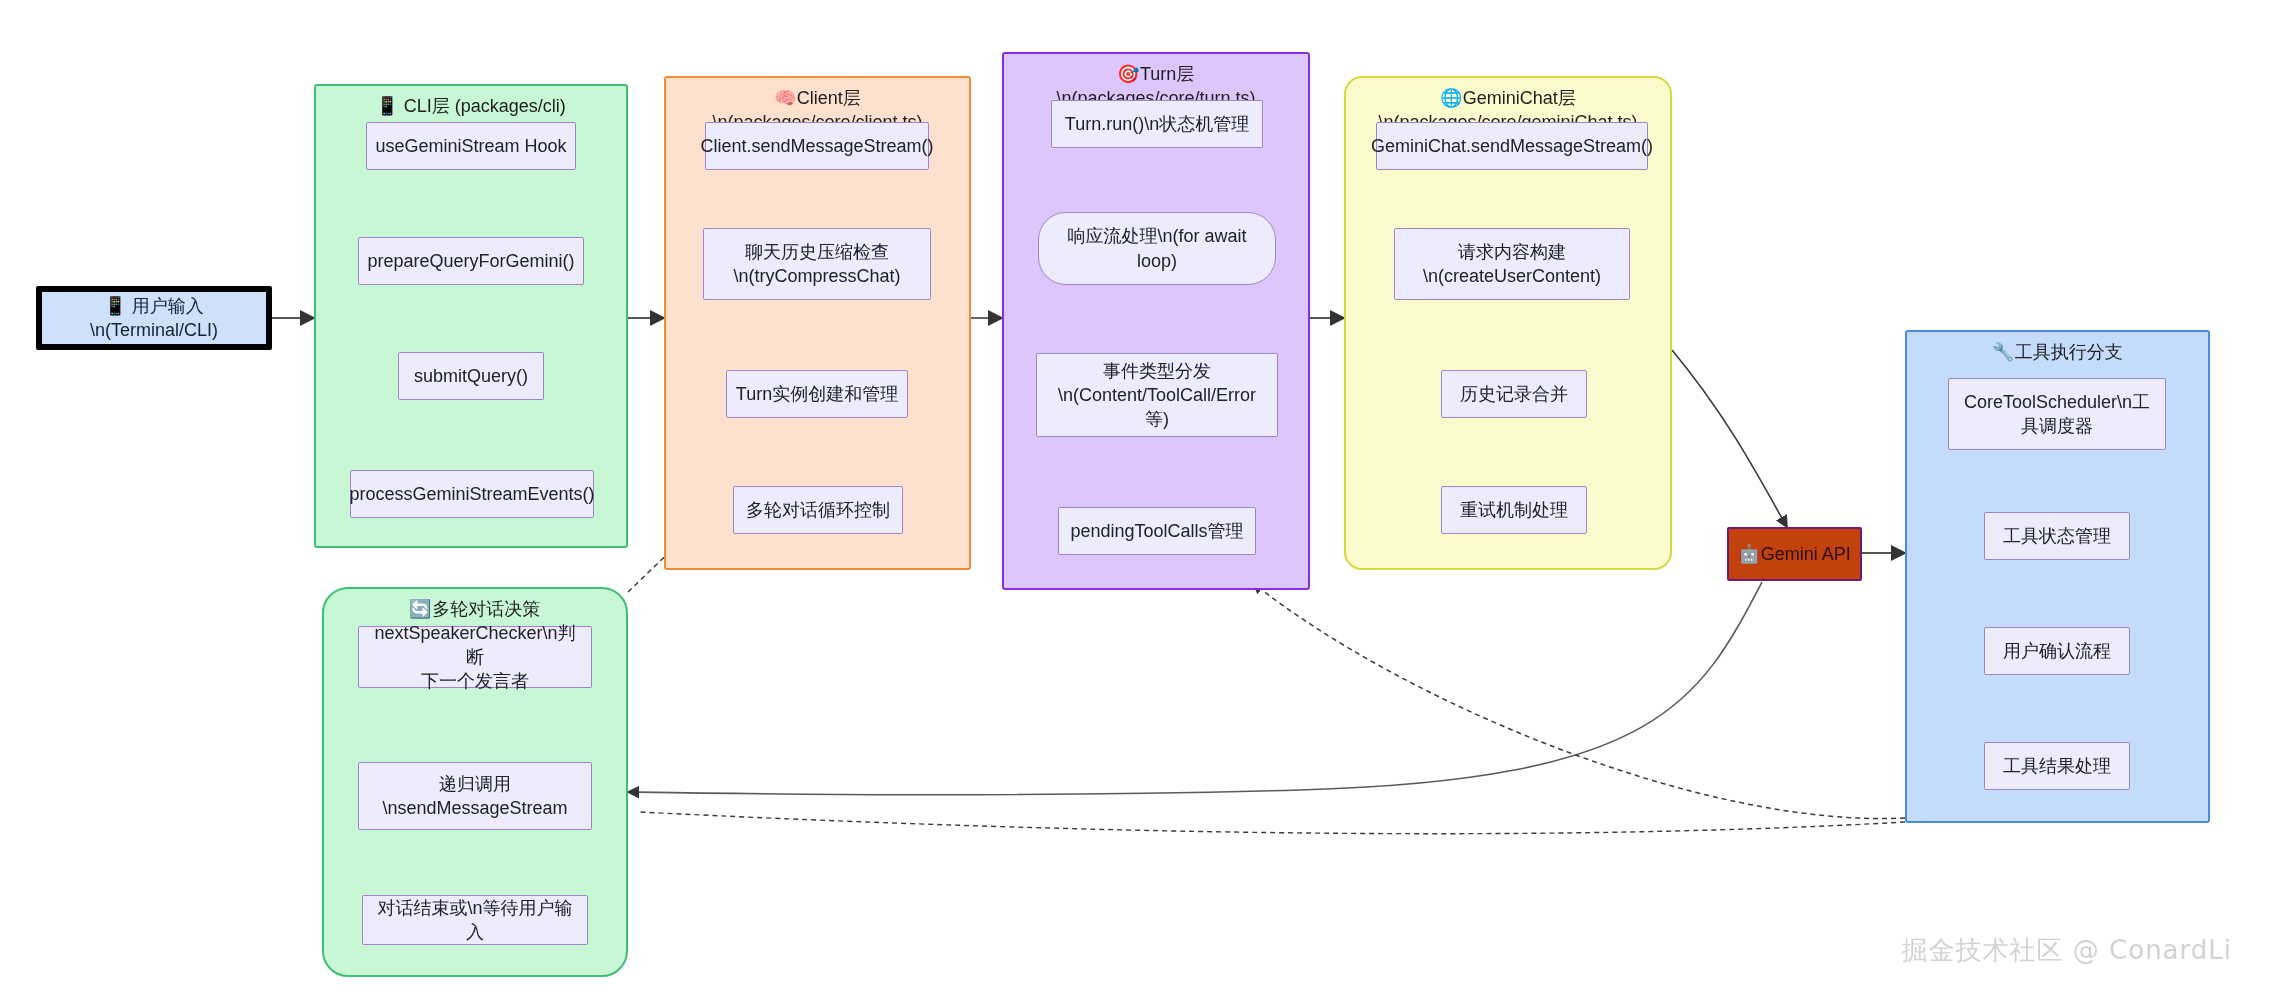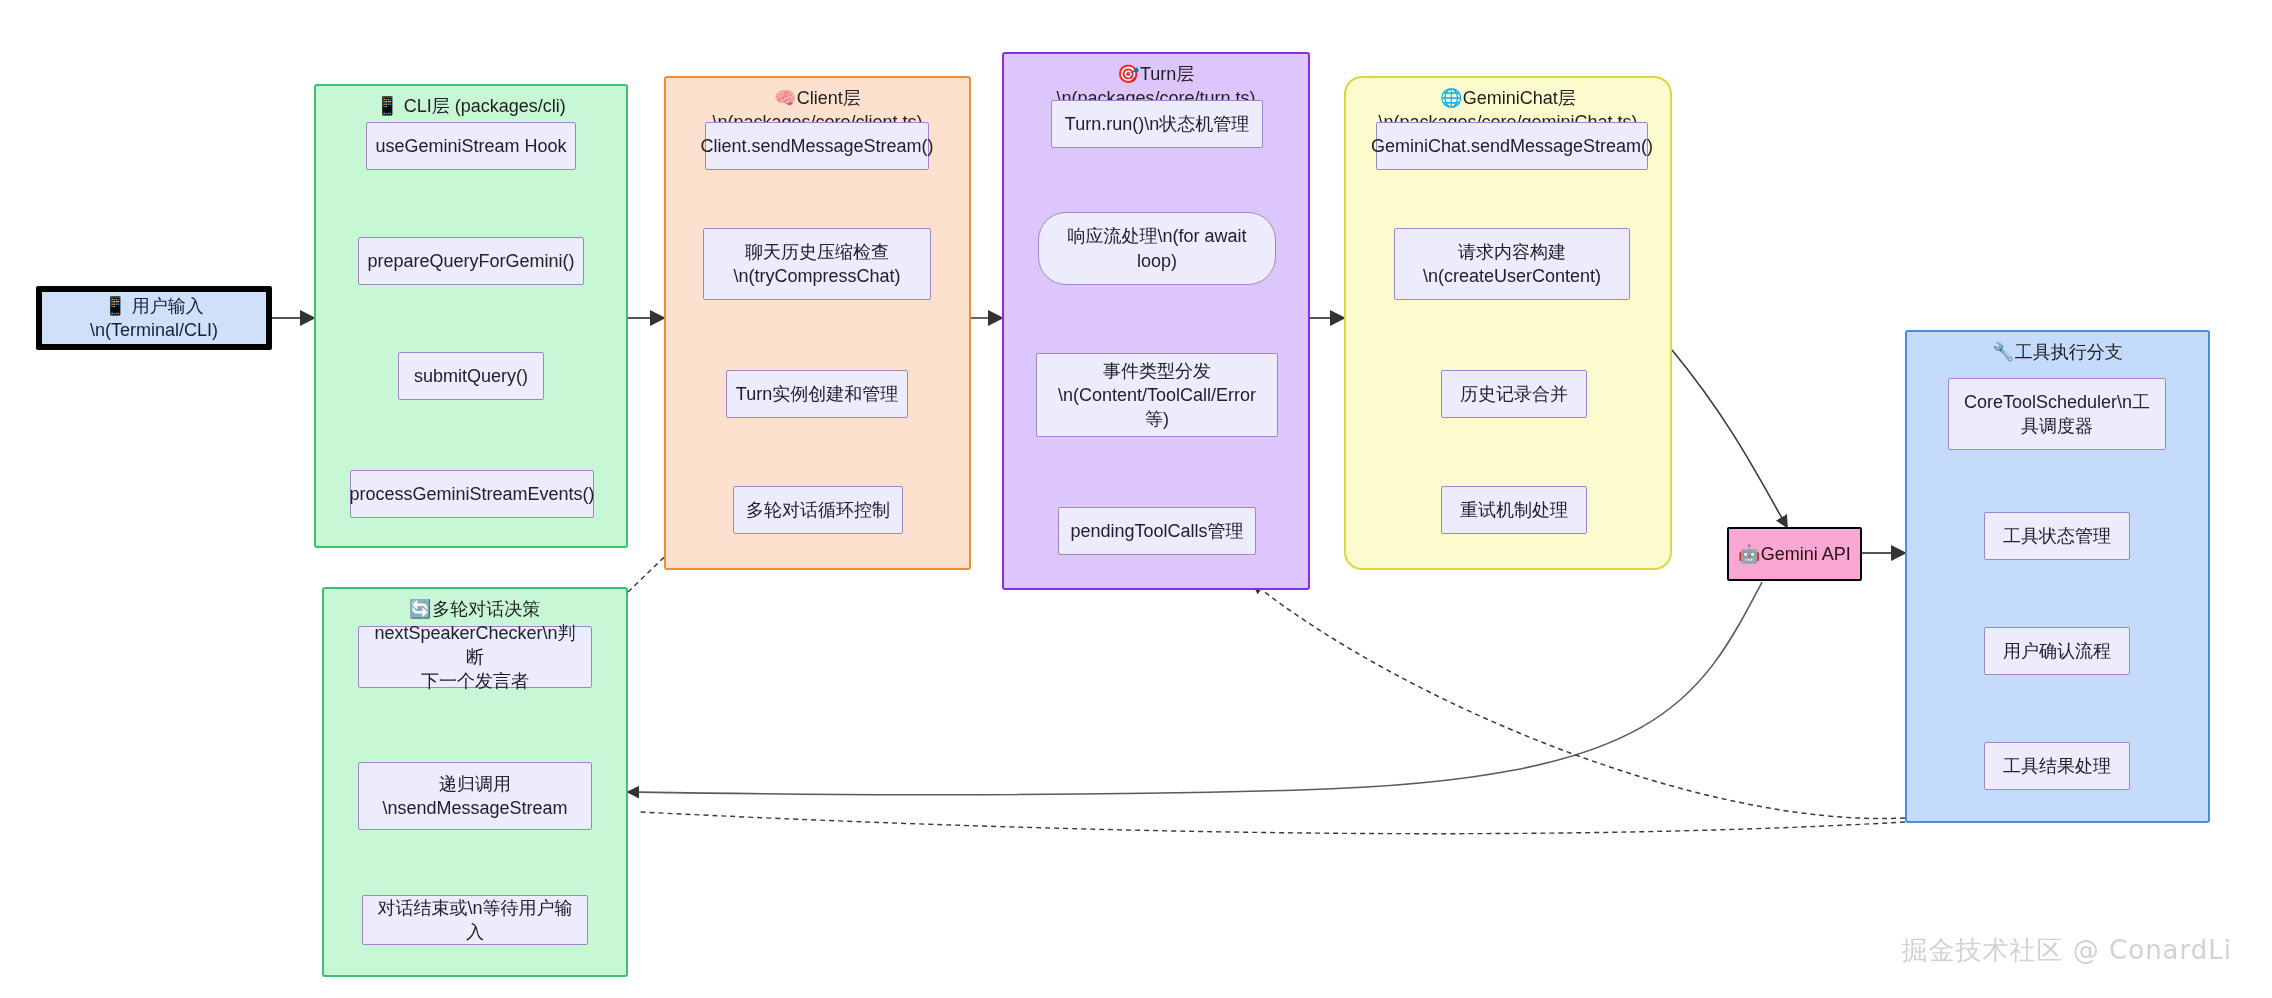--- a/index.html
+++ b/index.html
@@ -11,21 +11,21 @@
   .cluster{position:absolute;box-sizing:border-box;border-width:2px;border-style:solid;border-radius:3px;}
   .cluster-title{position:absolute;left:0;right:0;top:8px;text-align:center;
      font-size:18px;color:#1f1f1f;line-height:1.35;white-space:pre-line;}
 
   .node{position:absolute;box-sizing:border-box;display:flex;align-items:center;
         justify-content:center;text-align:center;padding:8px 8px;
         background:#ececfd;border:1px solid #9e86c8;border-radius:2px;
         font-size:18px;color:#20212b;line-height:1.35;white-space:pre-line;}
 
   .node.start{background:#cfe0fb;border:6px solid #000000;color:#15213a;}
-  .node.api{background:#f9a8d4;border:2px solid #000000;color:#2a1012;}
+  .node.api{background:#c2410c;border:2px solid #701a75;color:#2a1012;}
 
   .watermark{position:absolute;right:40px;bottom:30px;font-size:26px;color:#d2d2d2;
      letter-spacing:1px;white-space:nowrap;font-family:"DejaVu Sans",sans-serif;}
 </style>
 </head>
 <body>
 
 <div id="stage">
 
   <svg class="edges" viewBox="0 0 2272 998">
@@ -187,21 +187,21 @@
   <div class="node" style="left:1984px;top:512px;width:146px;height:48px;">
     <span>工具状态管理</span>
   </div>
   <div class="node" style="left:1984px;top:627px;width:146px;height:48px;">
     <span>用户确认流程</span>
   </div>
   <div class="node" style="left:1984px;top:742px;width:146px;height:48px;">
     <span>工具结果处理</span>
   </div>
 
-  <div class="cluster" style="left:322px;top:587px;width:306px;height:390px;background:#c8f7d5;border-color:#3fbf74;">
+  <div class="cluster" style="left:322px;top:587px;width:306px;height:390px;background:#c8f7d5;border-color:#3fbf74;border-radius:26px;">
     <div class="cluster-title">🔄多轮对话决策</div>
   </div>
   <div class="node" style="left:358px;top:626px;width:234px;height:62px;">
     <span>nextSpeakerChecker\n判断
 下一个发言者</span>
   </div>
   <div class="node" style="left:358px;top:762px;width:234px;height:68px;">
     <span>递归调用
 \nsendMessageStream</span>
   </div>

